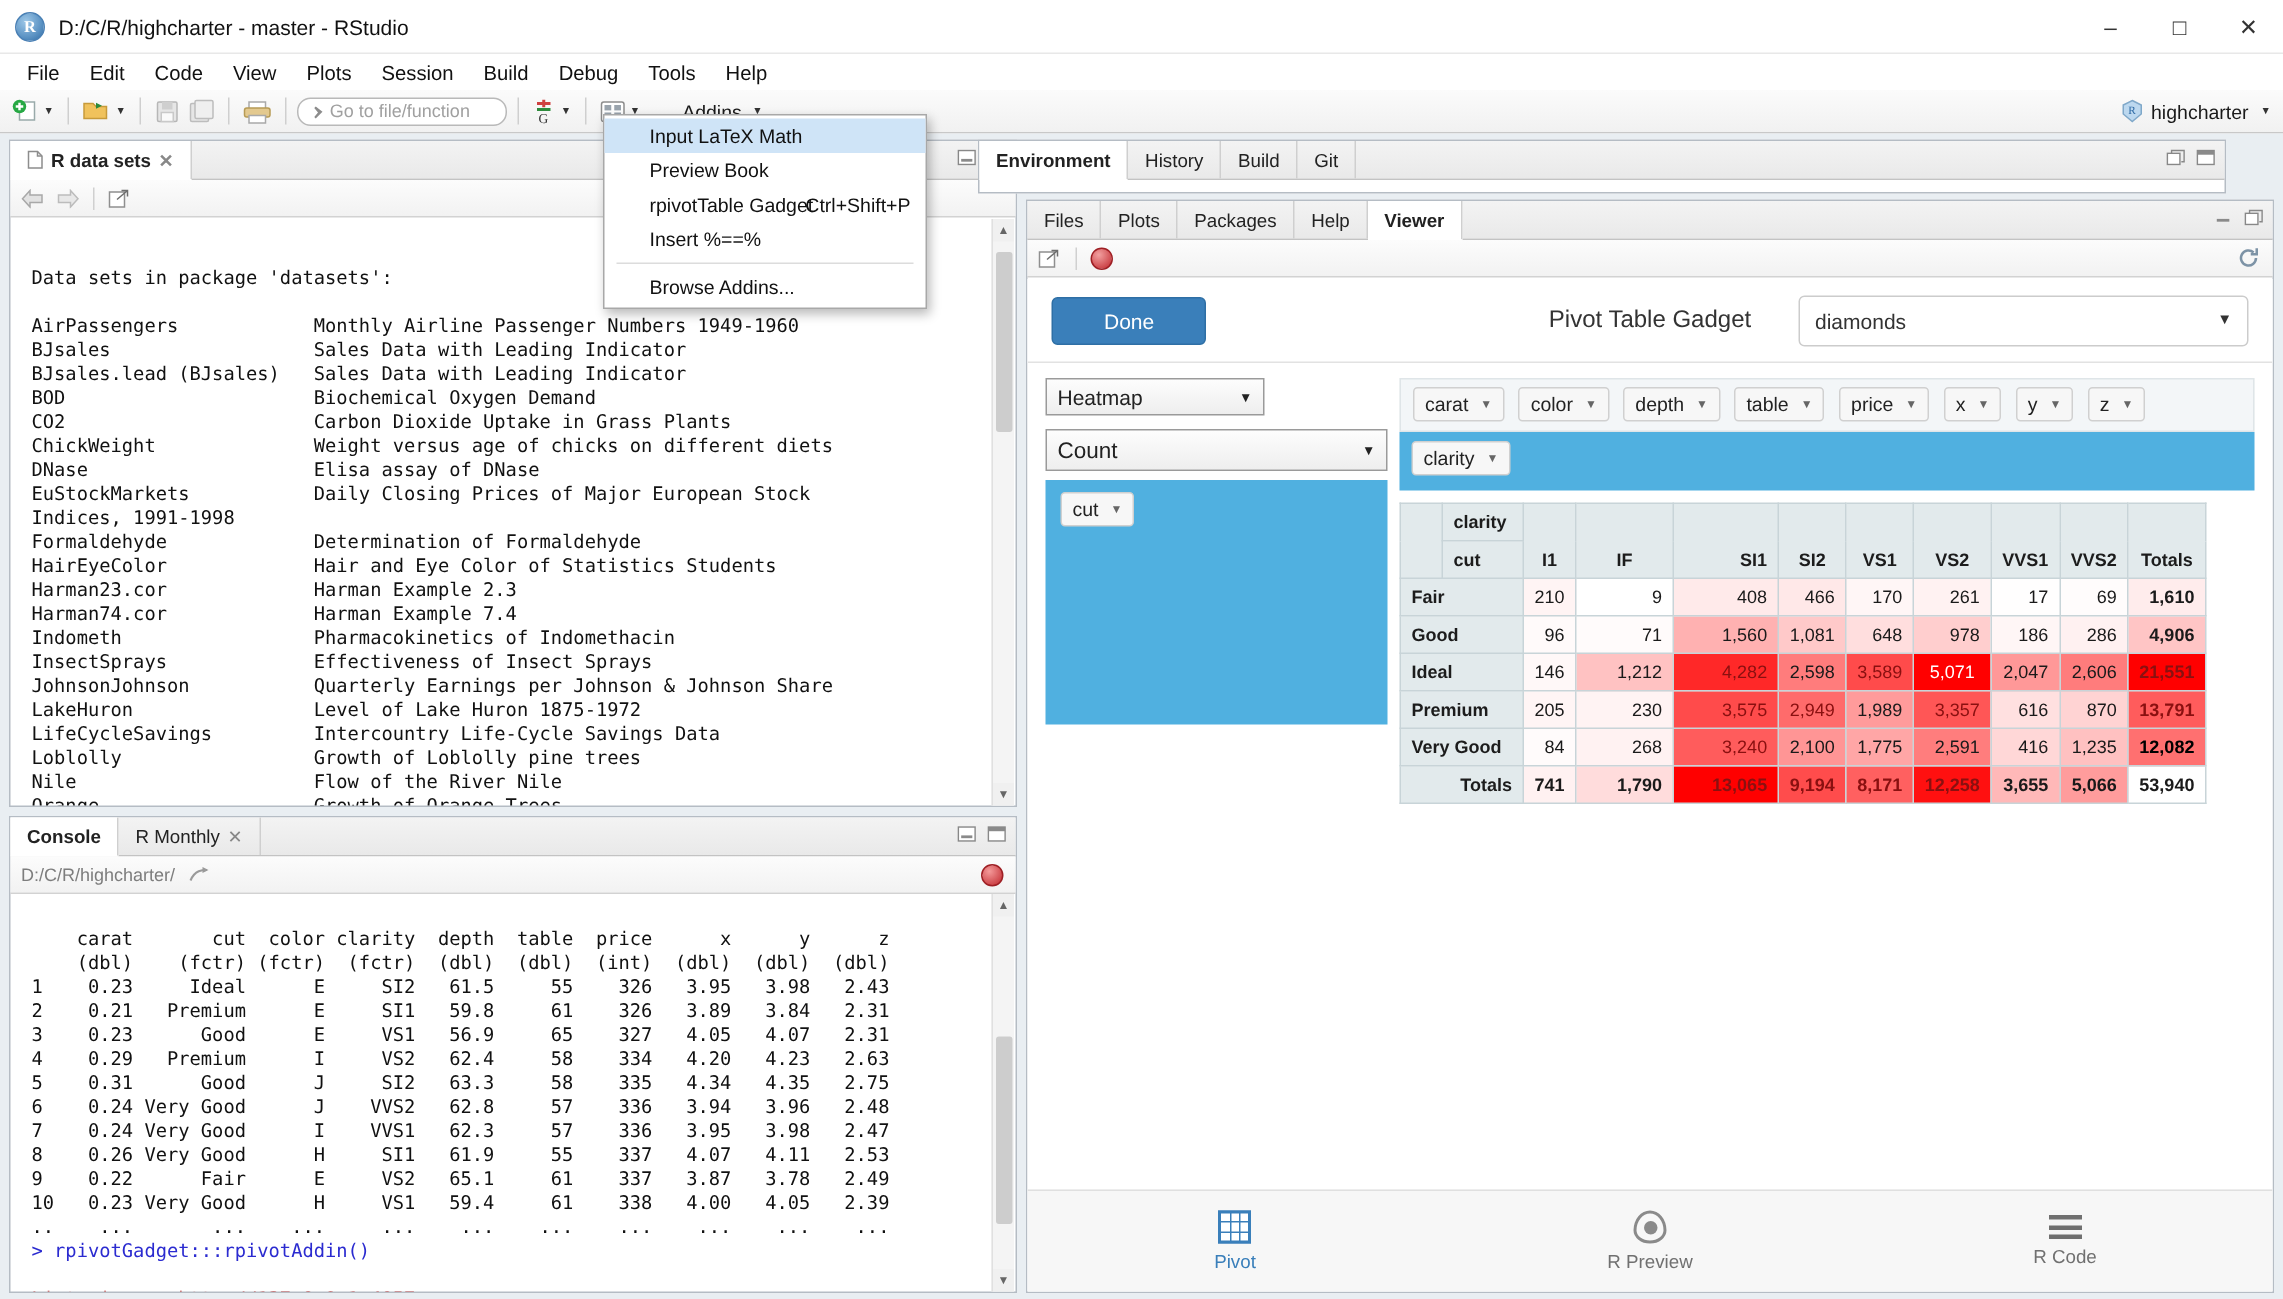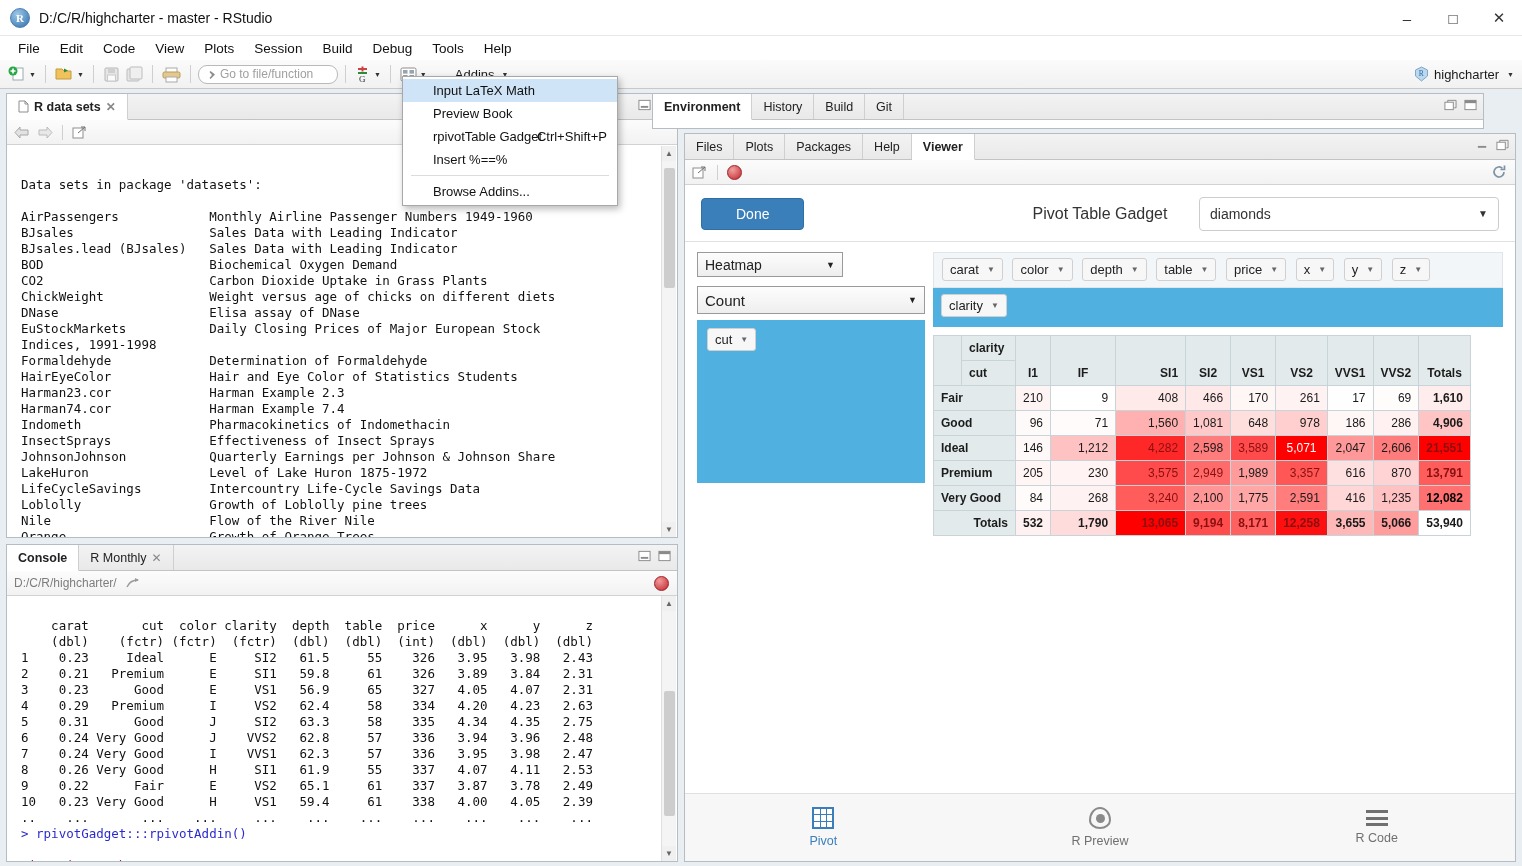--- a/index.html
+++ b/index.html
@@ -614,21 +614,21 @@
                   <td style="background: rgb(255, 92, 92); color: rgb(138, 16, 16);">3,240</td>
                   <td style="background: rgb(255, 149, 149); color: rgb(26, 26, 26);">2,100</td>
                   <td style="background: rgb(255, 166, 166); color: rgb(26, 26, 26);">1,775</td>
                   <td style="background: rgb(255, 125, 125); color: rgb(26, 26, 26);">2,591</td>
                   <td style="background: rgb(255, 215, 215); color: rgb(26, 26, 26);">416</td>
                   <td style="background: rgb(255, 193, 193); color: rgb(26, 26, 26);">1,235</td>
                   <td class="tot" style="background: rgb(255, 112, 112); color: #000000;">12,082</td>
                 </tr>
                 <tr>
                   <th class="rowlbl" colspan="2" style="text-align: right;">Totals</th>
-                  <td class="tot" style="background: rgb(255, 241, 241); color: rgb(26, 26, 26);">532</td>
+                  <td class="tot" style="background: rgb(255, 241, 241); color: rgb(26, 26, 26);">741</td>
                   <td class="tot" style="background: rgb(255, 220, 220); color: rgb(26, 26, 26);">1,790</td>
                   <td class="tot" style="background: rgb(255, 0, 0); color: rgb(138, 16, 16);">13,065</td>
                   <td class="tot" style="background: rgb(255, 76, 76); color: rgb(138, 16, 16);">9,194</td>
                   <td class="tot" style="background: rgb(255, 96, 96); color: rgb(138, 16, 16);">8,171</td>
                   <td class="tot" style="background: rgb(255, 16, 16); color: rgb(138, 16, 16);">12,258</td>
                   <td class="tot" style="background: rgb(255, 184, 184); color: rgb(26, 26, 26);">3,655</td>
                   <td class="tot" style="background: rgb(255, 156, 156); color: rgb(26, 26, 26);">5,066</td>
                   <td class="tot" style="background: rgb(255, 255, 255);">53,940</td>
                 </tr>
               </tbody>

